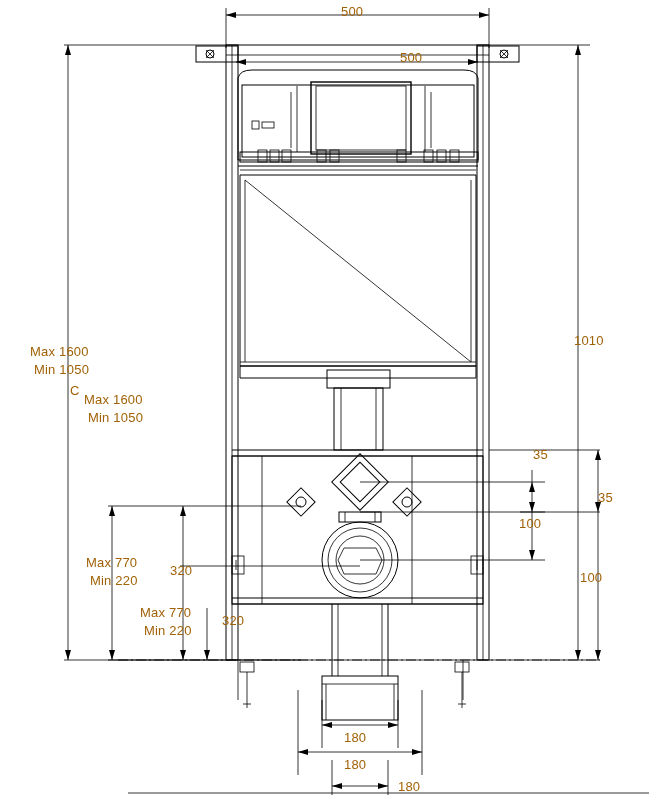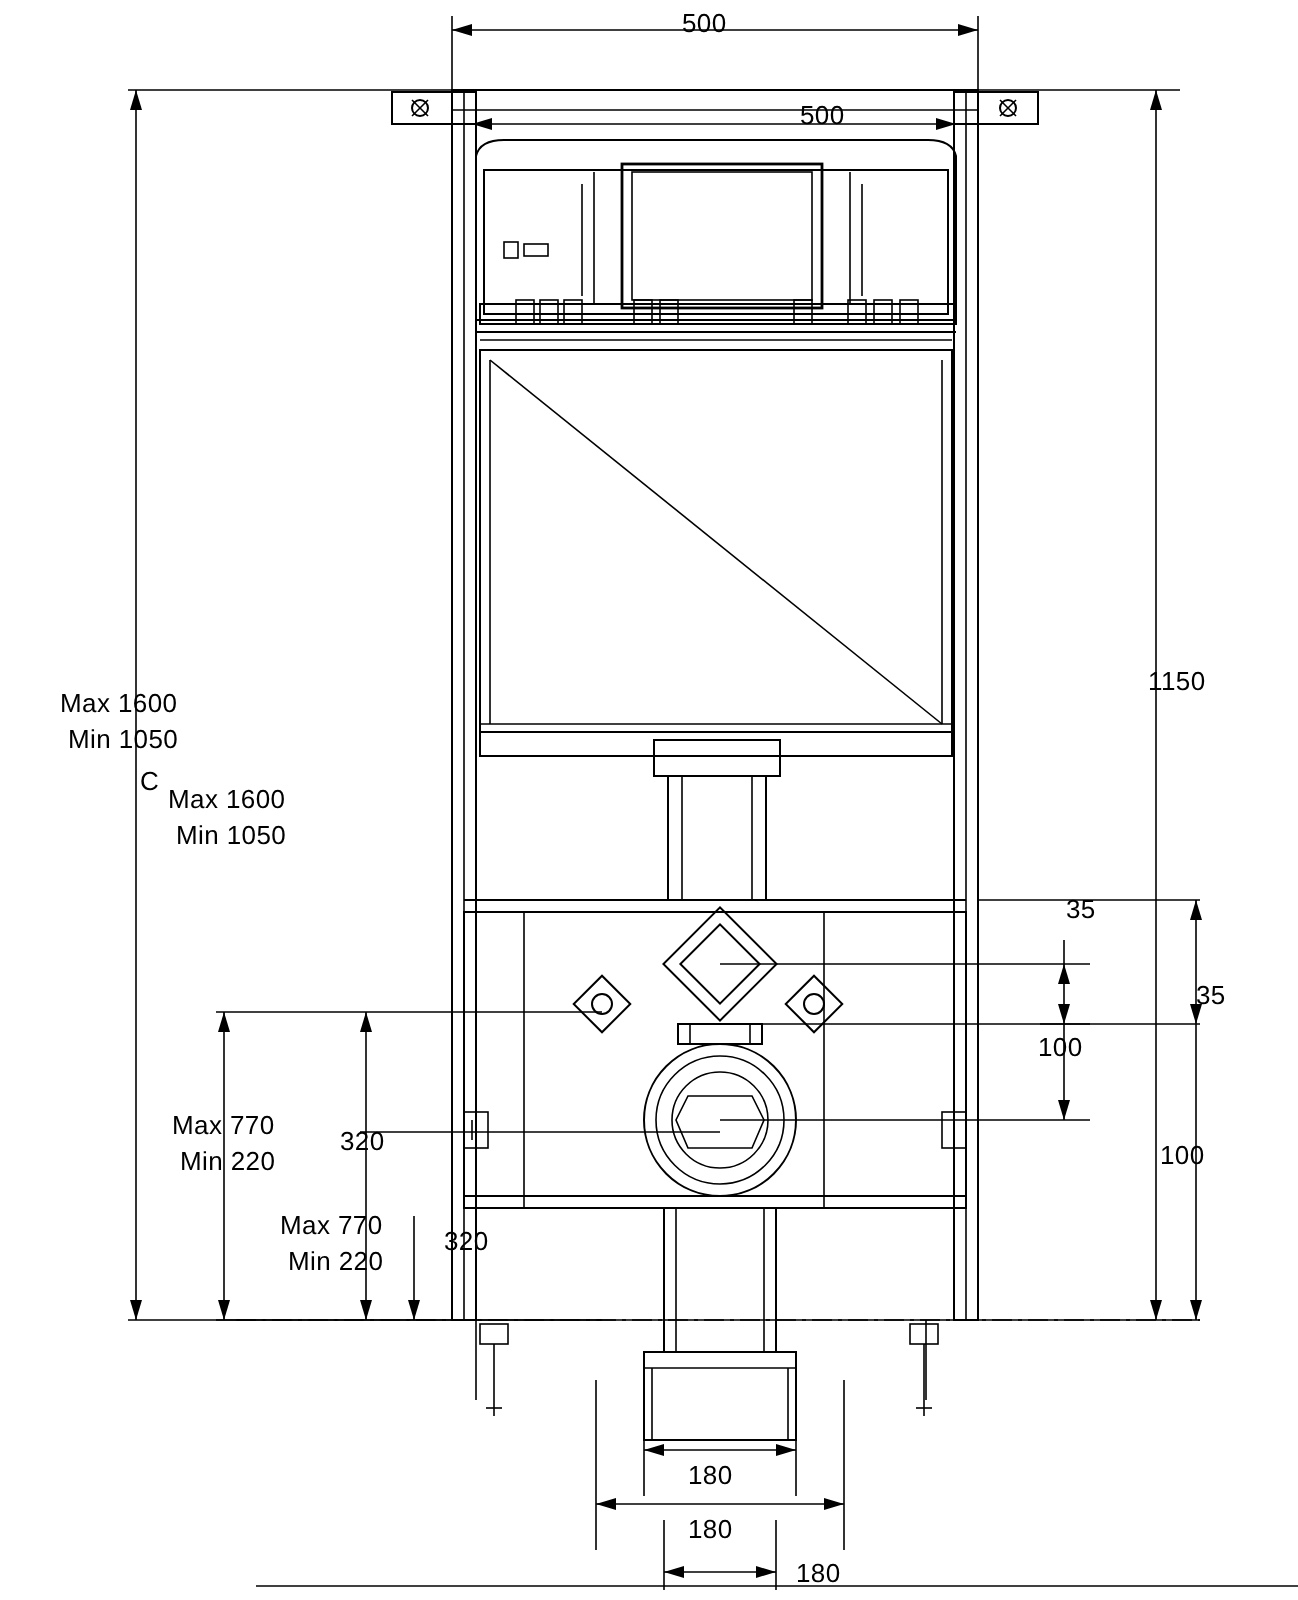--- a/index.html
+++ b/index.html
@@ -1,18 +1,18 @@
 <!DOCTYPE html>
 <html><head>
 <meta charset="utf-8">
 <style>
   html,body{margin:0;padding:0;background:#ffffff;}
   body{font-family:"Liberation Sans", sans-serif;}
   #stage{position:relative;width:649px;height:800px;background:#ffffff;overflow:hidden;}
-  .lbl{position:absolute;font-size:12px;color:#000000;white-space:nowrap;letter-spacing:0.2px;}
+  .lbl{position:absolute;font-size:12px;color:#a16207;white-space:nowrap;letter-spacing:0.2px;}
   .lbl.big{font-size:13px;}
   svg{position:absolute;left:0;top:0;}
   .ln{stroke:#000;stroke-width:1;fill:none;}
   .thin{stroke:#000;stroke-width:0.8;fill:none;}
   .thk{stroke:#000;stroke-width:1.4;fill:none;}
   .dash{stroke:#000;stroke-width:0.8;fill:none;stroke-dasharray:10 3 2 3;}
   .fillnone{fill:none;stroke:#000;stroke-width:1;}
 </style>
 </head>
 <body>
@@ -243,21 +243,21 @@
       <polygon points="388,786 378,783 378,789" fill="#000"></polygon>
     </g>
 
     <line class="thin" x1="128" y1="793" x2="649" y2="793"></line>
 
   </svg>
 
   <div class="lbl big" style="left:341px;top:4px;">500</div>
   <div class="lbl big" style="left:400px;top:50px;">500</div>
 
-  <div class="lbl big" style="left:574px;top:333px;">1150</div>
+  <div class="lbl big" style="left:574px;top:333px;">1010</div>
 
   <div class="lbl big" style="left:30px;top:344px;">Max 1600</div>
   <div class="lbl big" style="left:34px;top:362px;">Min 1050</div>
   <div class="lbl big" style="left:70px;top:383px;">C</div>
   <div class="lbl big" style="left:84px;top:392px;">Max 1600</div>
   <div class="lbl big" style="left:88px;top:410px;">Min 1050</div>
 
   <div class="lbl big" style="left:86px;top:555px;">Max 770</div>
   <div class="lbl big" style="left:90px;top:573px;">Min 220</div>
   <div class="lbl big" style="left:140px;top:605px;">Max 770</div>

